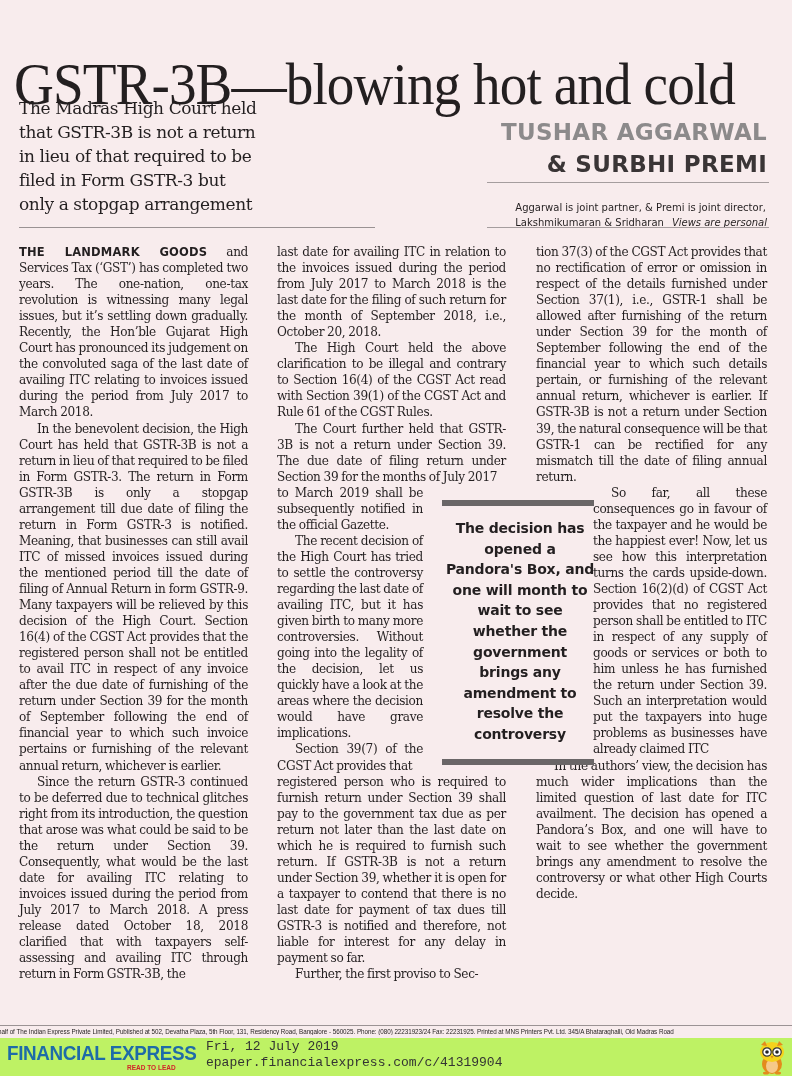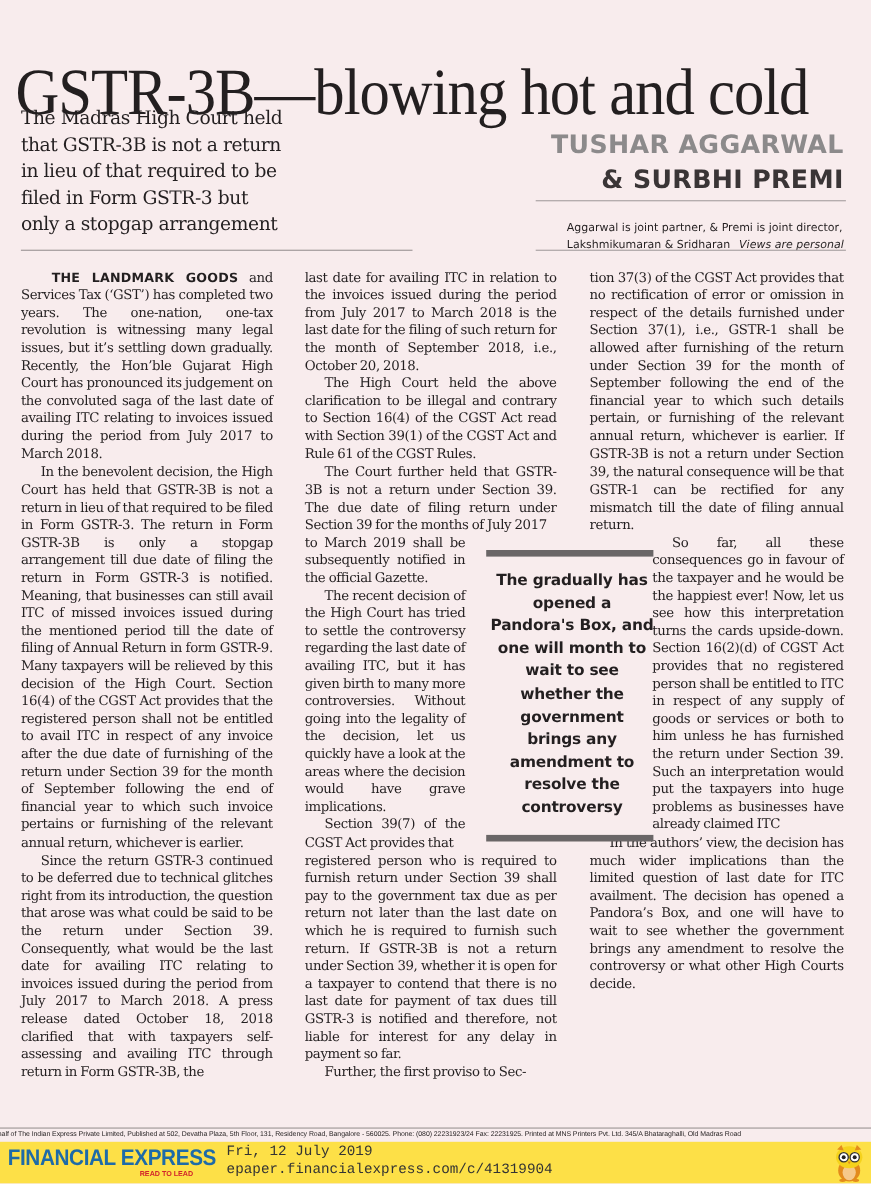--- a/index.html
+++ b/index.html
@@ -45,21 +45,21 @@
     position: absolute; top: 244px;
     font-family: "DejaVu Serif", serif; font-size: 12.1px; line-height: 16.05px;
     text-align: justify; hyphens: manual; letter-spacing: -0.35px; word-spacing: -0.5px;
     color: #231f20;
   }
   .col p { margin: 0; text-indent: 18px; }
   .col p.first { text-indent: 0; }
   .col1 { left: 19px; width: 229px; }
   .col2 { left: 277px; width: 229px; }
   .col3 { left: 536px; width: 231px; }
-  .lead { font-family: "DejaVu Sans", sans-serif; font-weight: bold; letter-spacing: 0.2px; font-size: 11.5px; margin-left: 28px; }
+  .lead { font-family: "DejaVu Sans", sans-serif; font-weight: bold; letter-spacing: 0.2px; font-size: 11.5px; }
 
   .col2 .narrow { width: 146px; }
   .col3 .narrow-r { margin-left: 57px; }
   .col p.noind { text-indent: 0; }
 
   .pullquote {
     position: absolute; left: 440px; top: 500px; width: 160px;
   }
   .pq-bar { height: 6px; background: #6a6667; margin: 0 0 12px 2px; width: 152px; }
   .pq-bar-bottom { margin-top: 14px; margin-bottom: 0; }
@@ -67,21 +67,21 @@
     font-family: "DejaVu Sans", sans-serif; font-weight: bold;
     font-size: 14px; line-height: 20.6px; text-align: center; color: #231f20;
     letter-spacing: -0.2px;
   }
   .footer-rule { position: absolute; left: 0; top: 1025px; width: 792px; height: 1px; background: #9b9394; }
   .imprint {
     position: absolute; left: -2px; top: 1028px; width: 800px; white-space: nowrap; overflow: hidden;
     font-family: "Liberation Sans", sans-serif; font-size: 6.3px; color: #231f20; letter-spacing: -0.05px;
   }
   .footer {
-    position: absolute; left: 0; top: 1038px; width: 792px; height: 38px; background: #fde047;
+    position: absolute; left: 0; top: 1038px; width: 792px; height: 38px; background: #bef264;
   }
   .fe-logo {
     position: absolute; left: 7px; top: 3px;
     font-family: "Liberation Sans", sans-serif; font-weight: bold; font-size: 20.5px;
     color: #1e6ba8; letter-spacing: -0.4px; transform: scaleX(0.92); transform-origin: left top;
   }
   .fe-tag {
     position: absolute; left: 127px; top: 26px;
     font-family: "Liberation Sans", sans-serif; font-weight: bold; font-size: 6.5px; color: #d1242b;
   }
@@ -141,21 +141,21 @@
   <p class="first">tion 37(3) of the CGST Act provides that no rectification of error or omission in respect of the details furnished under Section 37(1), i.e., GSTR-1 shall be allowed after furnishing of the return under Section 39 for the month of September following the end of the financial year to which such details pertain, or furnishing of the relevant annual return, whichever is earlier. If GSTR-3B is not a return under Section 39, the natural consequence will be that GSTR-1 can be rectified for any mismatch till the date of filing annual return.</p>
   <div class="narrow-r">
     <p>So far, all these consequences go in favour of the taxpayer and he would be the happiest ever! Now, let us see how this interpretation turns the cards upside-down. Section 16(2)(d) of CGST Act provides that no registered person shall be entitled to ITC in respect of any supply of goods or services or both to him unless he has furnished the return under Section 39. Such an interpretation would put the taxpayers into huge problems as businesses have already claimed ITC</p>
   </div>
   <p>In the authors’ view, the decision has much wider implications than the limited question of last date for ITC availment. The decision has opened a Pandora’s Box, and one will have to wait to see whether the government brings any amendment to resolve the controversy or what other High Courts decide.</p>
 </div>
 
 <div class="pullquote">
   <div class="pq-bar"></div>
   <div class="pq-text">
-    <div>The gradually has</div>
+    <div>The decision has</div>
     <div>opened a</div>
     <div>Pandora's Box, and</div>
     <div>one will month to</div>
     <div>wait to see</div>
     <div>whether the</div>
     <div>government</div>
     <div>brings any</div>
     <div>amendment to</div>
     <div>resolve the</div>
     <div>controversy</div>

